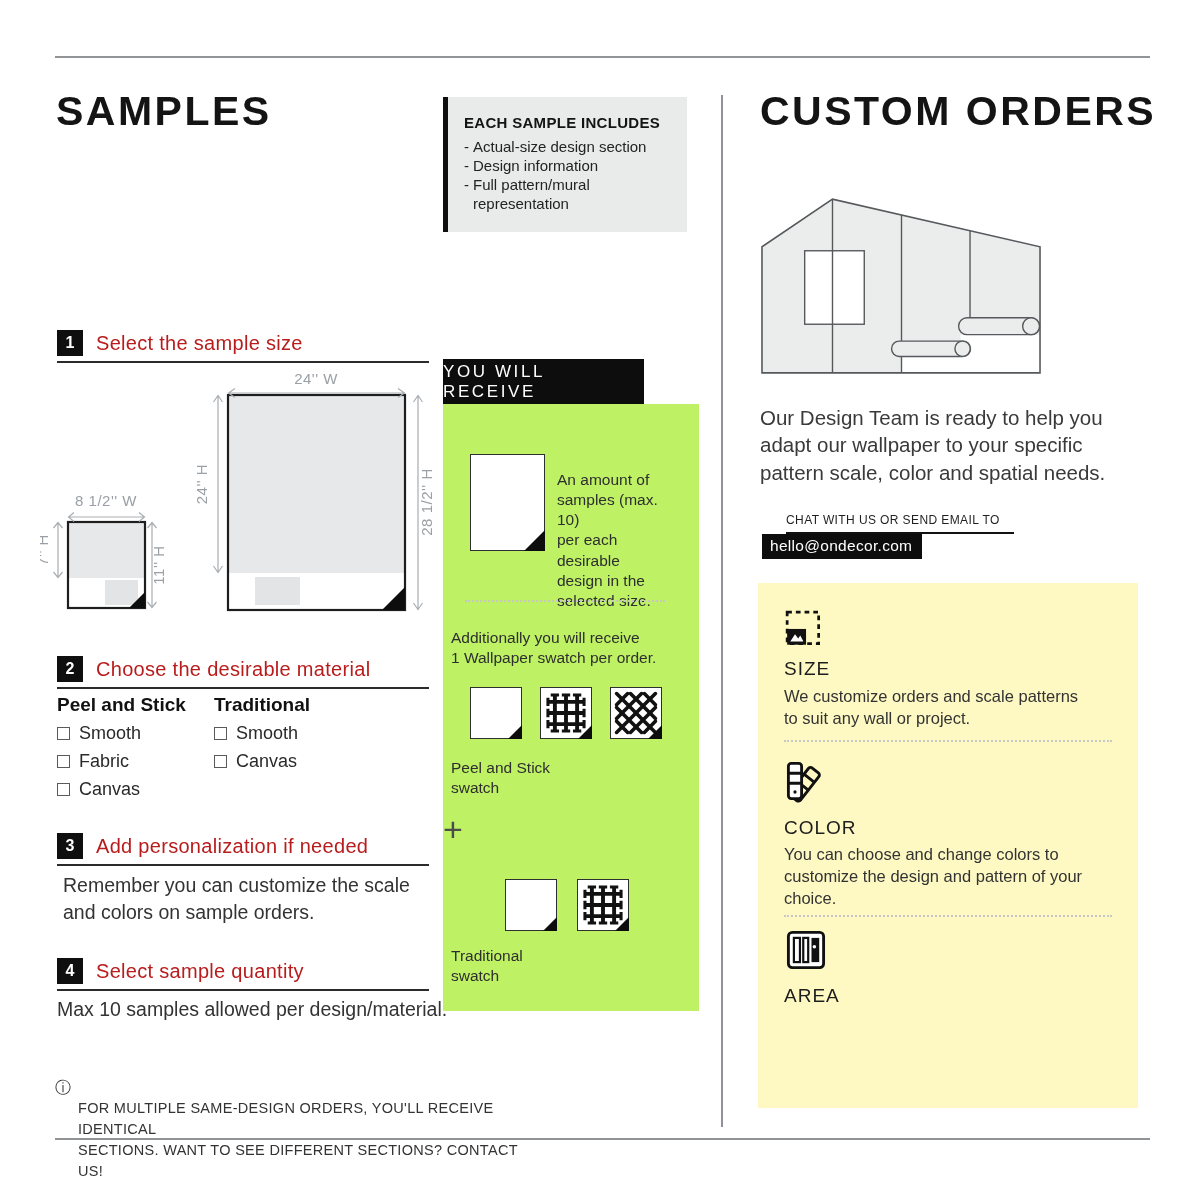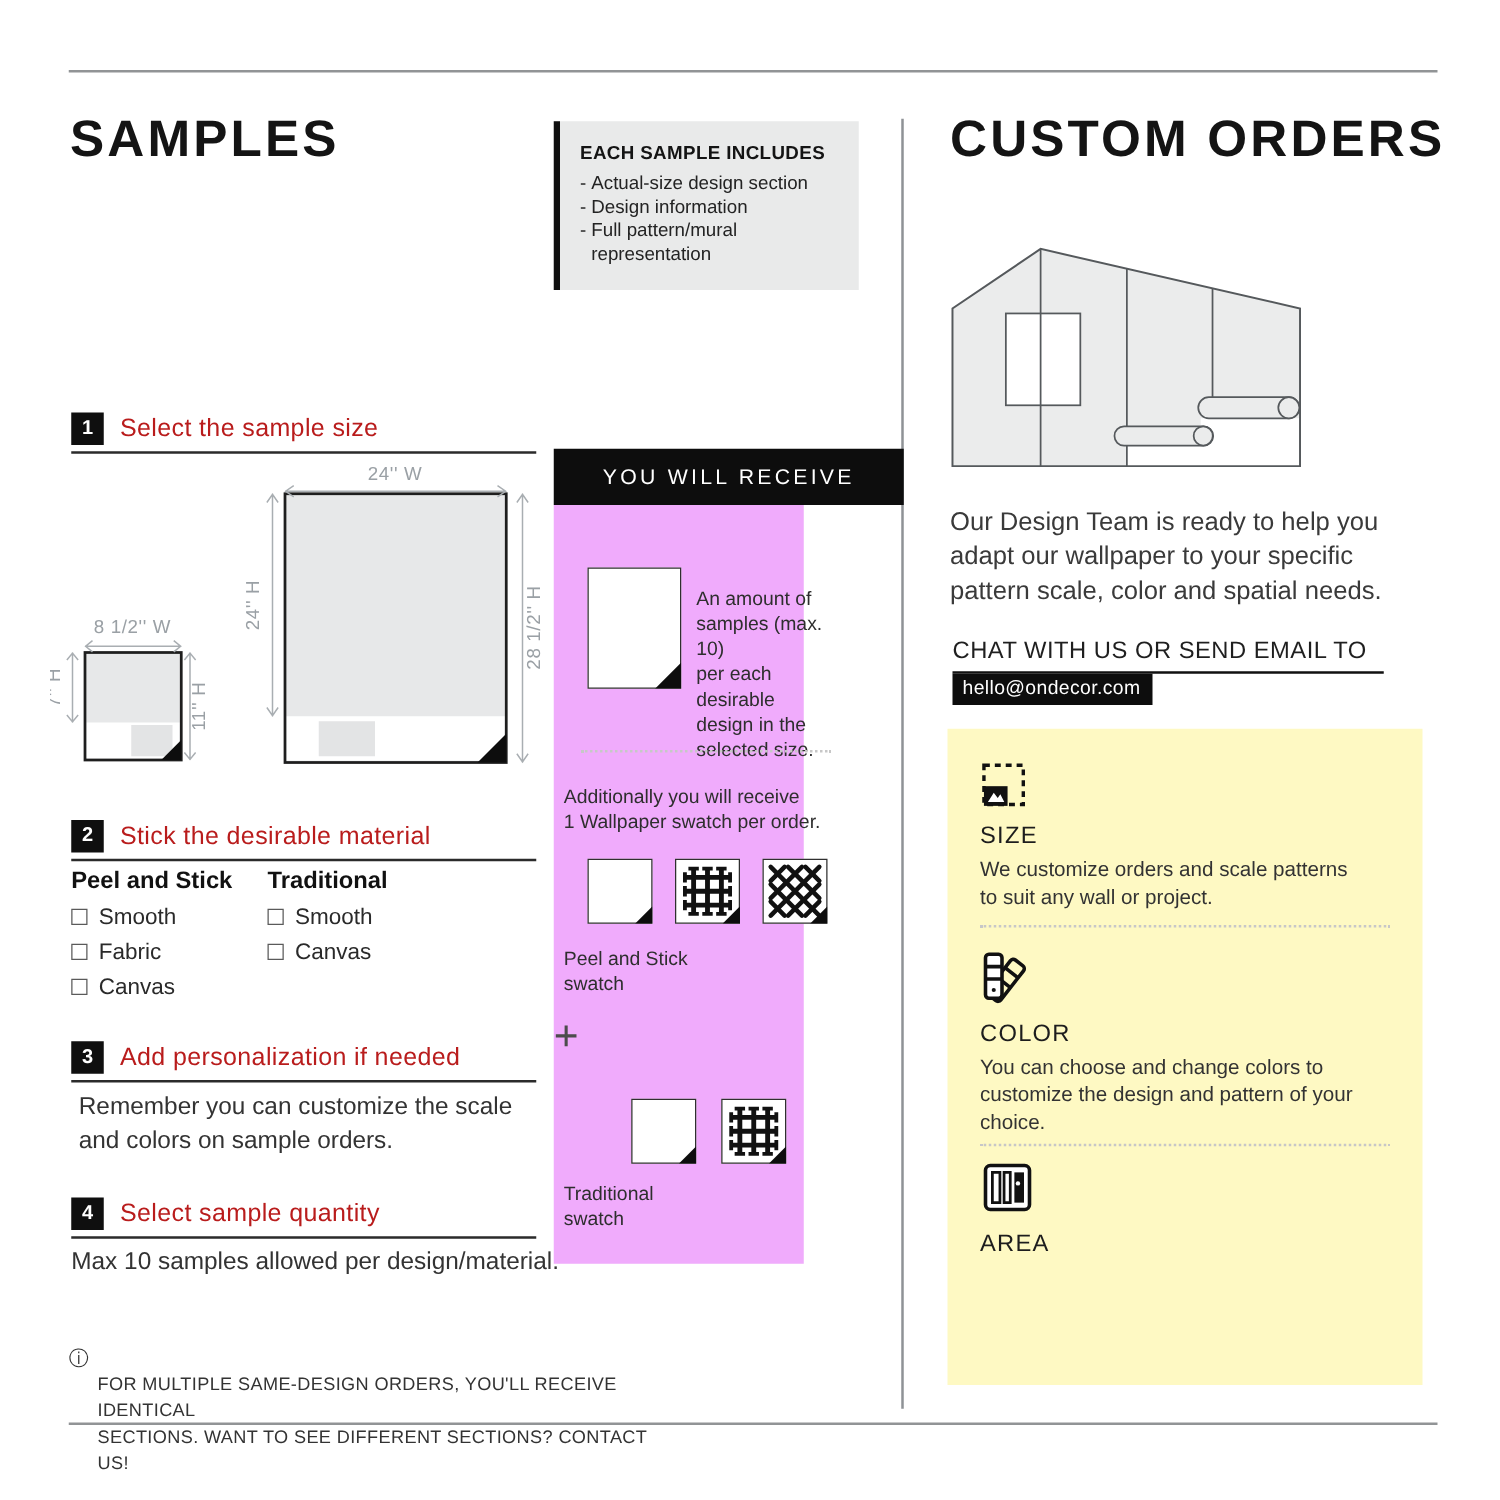--- a/index.html
+++ b/index.html
@@ -33,36 +33,36 @@
   .footnote { display:flex; gap:7px; align-items:flex-start; }
   .footnote-text { font-size:14.5px; letter-spacing:.3px; color:#333; line-height:1.45;margin-top:20px; }
   .info-glyph { font-size:16px; color:#333; line-height:1.3; }
 
   .includes-box { position:absolute; left:443px; top:97px; width:244px; min-height:135px;
                   background:#e9eaea; border-left:5px solid #0f0f0f; padding:17px 12px 15px 16px; }
   .includes-title { font-size:15px; font-weight:bold; color:#141414; letter-spacing:.3px; margin-bottom:6px; }
   .includes-item { display:flex; font-size:15px; color:#232323; line-height:1.27; }
   .includes-item .dash { flex:0 0 9px; }
 
-  .receive-bar { position:absolute; left:443px; top:359px; width:280px; height:45px; background:#0d0d0d;
+  .receive-bar { position:absolute; left:443px; top:359px; width:201px; height:45px; background:#0d0d0d;
                  color:#fff; display:flex; align-items:center; justify-content:center;
                  font-size:17px; letter-spacing:2.6px; }
-  .receive-panel { position:absolute; left:443px; top:404px; width:200px; height:607px; background:#f0abfc; }
+  .receive-panel { position:absolute; left:443px; top:404px; width:256px; height:607px; background:#bef264; }
 
   .sheet { position:absolute; background:#fff; border:1.6px solid #2f2f2f; }
   .fold { position:absolute; right:-1px; bottom:-1px; background:#0d0d0d;
           clip-path:polygon(100% 0, 100% 100%, 0 100%); }
   .small-text { font-size:15.5px; color:#2e2e2e; line-height:1.3; }
   .centered { }
   .dotted-sep { border-top:2px dotted #c7c7c7; height:0; }
   .swatch { position:absolute; width:52px; height:52px; background:#fff; border:1.6px solid #2f2f2f; }
   .plus-sign { font-size:34px; font-weight:300; color:#4c4c4c; }
 
-  .chat-label { display:inline-block; font-size:19px; letter-spacing:.4px; color:#1f1f1f;
-                border-bottom:2px solid #111; padding:0 14px 5px 0; }
+  .chat-label { display:inline-block; font-size:12px; letter-spacing:.4px; color:#1f1f1f;
+                border-bottom:2px solid #111; padding:0 14px 5px 0;margin-left:24px; }
   .email-box { display:inline-block; background:#0d0d0d; color:#fff; font-size:15.5px;
                letter-spacing:.3px; padding:3px 10px 4px 8px; }
 
   .custom-card { position:absolute; left:758px; top:583px; width:380px; height:525px; background:#fef9c3; }
   .card-heading { font-size:19px; letter-spacing:1px; color:#1d1d1d; }
   .card-text { font-size:16.5px; color:#333; line-height:1.33; }
 </style>
 </head>
 <body>
 
@@ -103,21 +103,21 @@
     <text class="dim-label" x="276" y="14" text-anchor="middle">24'' W</text>
     <text class="dim-label" x="167" y="114" text-anchor="middle" transform="rotate(-90 167 114)">24'' H</text>
     <text class="dim-label" x="392" y="132" text-anchor="middle" transform="rotate(-90 392 132)">28 1/2'' H</text>
     <text class="dim-label" x="66" y="136" text-anchor="middle">8 1/2'' W</text>
     <text class="dim-label" x="8" y="180" text-anchor="middle" transform="rotate(-90 8 180)">7'' H</text>
     <text class="dim-label" x="124" y="195" text-anchor="middle" transform="rotate(-90 124 195)">11'' H</text>
   </svg>
 
   <div class="step" style="top:656px">
     <span class="step-num">2</span>
-    <span class="step-label">Stick the desirable material</span>
+    <span class="step-label">Choose the desirable material</span>
   </div>
 
   <div class="abs" style="left:57px; top:694px; width:150px">
     <div class="mat-title">Peel and Stick</div>
     <div class="mat-opt">
       <span class="checkbox"></span>
       <span>Smooth</span>
     </div>
     <div class="mat-opt">
       <span class="checkbox"></span>

